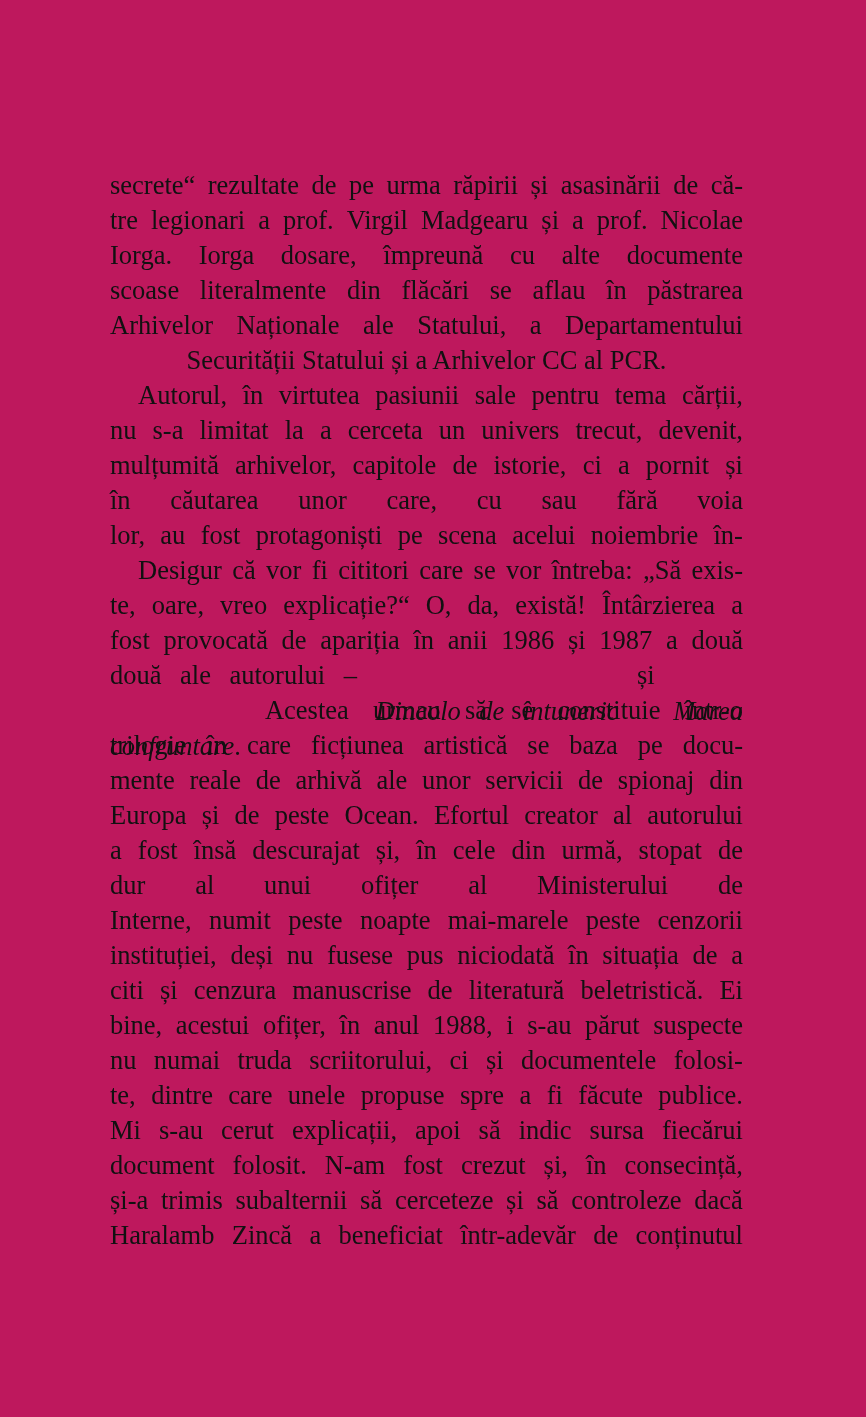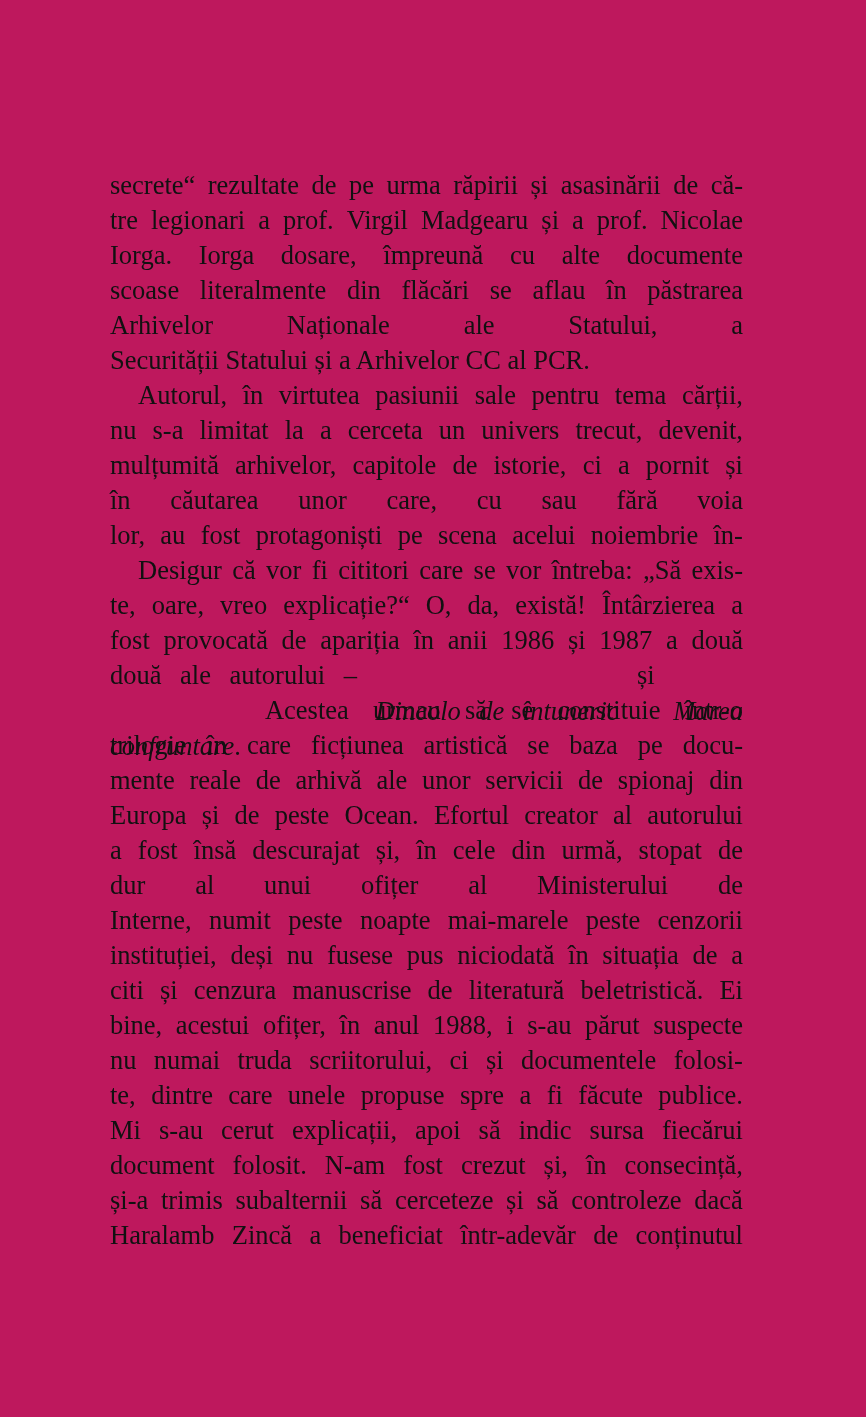--- a/index.html
+++ b/index.html
@@ -44,21 +44,21 @@
     height: 35px;
     line-height: 35px;
     font-size: 26.5px;
     white-space: pre;
     letter-spacing: 0;
   }
   .line.justify {
     justify-content: space-between;
   }
   .line.flush-left {
-    justify-content: flex-start;
+    justify-content: center;
   }
   
   .line.indent {
     padding-left: 28px;
     width: calc(100% - 28px);
   }
 
   .word {
     display: inline-block;
   }
@@ -70,21 +70,21 @@
 </head>
 <body>
 
 <div class="page">
   <div class="text-block" id="text-block">
       <div class="paragraph">
         <div class="line justify"><span class="word">secrete“</span><span class="word">rezultate</span><span class="word">de</span><span class="word">pe</span><span class="word">urma</span><span class="word">răpirii</span><span class="word">și</span><span class="word">asasinării</span><span class="word">de</span><span class="word">că-</span></div>
         <div class="line justify"><span class="word">tre</span><span class="word">legionari</span><span class="word">a</span><span class="word">prof.</span><span class="word">Virgil</span><span class="word">Madgearu</span><span class="word">și</span><span class="word">a</span><span class="word">prof.</span><span class="word">Nicolae</span></div>
         <div class="line justify"><span class="word">Iorga.</span><span class="word">Iorga</span><span class="word">dosare,</span><span class="word">împreună</span><span class="word">cu</span><span class="word">alte</span><span class="word">documente</span></div>
         <div class="line justify"><span class="word">scoase</span><span class="word">literalmente</span><span class="word">din</span><span class="word">flăcări</span><span class="word">se</span><span class="word">aflau</span><span class="word">în</span><span class="word">păstrarea</span></div>
-        <div class="line justify"><span class="word">Arhivelor</span><span class="word">Naționale</span><span class="word">ale</span><span class="word">Statului,</span><span class="word">a</span></div>
+        <div class="line justify"><span class="word">Arhivelor</span><span class="word">Naționale</span><span class="word">ale</span><span class="word">Statului,</span><span class="word">a</span><span class="word">Departamentului</span></div>
         <div class="line flush-left"><span class="word">Securității Statului și a Arhivelor CC al PCR.</span></div>
       </div>
       <div class="paragraph">
         <div class="line justify indent"><span class="word">Autorul,</span><span class="word">în</span><span class="word">virtutea</span><span class="word">pasiunii</span><span class="word">sale</span><span class="word">pentru</span><span class="word">tema</span><span class="word">cărții,</span></div>
         <div class="line justify"><span class="word">nu</span><span class="word">s-a</span><span class="word">limitat</span><span class="word">la</span><span class="word">a</span><span class="word">cerceta</span><span class="word">un</span><span class="word">univers</span><span class="word">trecut,</span><span class="word">devenit,</span></div>
         <div class="line justify"><span class="word">mulțumită</span><span class="word">arhivelor,</span><span class="word">capitole</span><span class="word">de</span><span class="word">istorie,</span><span class="word">ci</span><span class="word">a</span><span class="word">pornit</span><span class="word">și</span></div>
         <div class="line justify"><span class="word">în</span><span class="word">căutarea</span><span class="word">unor</span><span class="word">care,</span><span class="word">cu</span><span class="word">sau</span><span class="word">fără</span><span class="word">voia</span></div>
         <div class="line justify"><span class="word">lor,</span><span class="word">au</span><span class="word">fost</span><span class="word">protagoniști</span><span class="word">pe</span><span class="word">scena</span><span class="word">acelui</span><span class="word">noiembrie</span><span class="word">în-</span></div>
       </div>
       <div class="paragraph">

